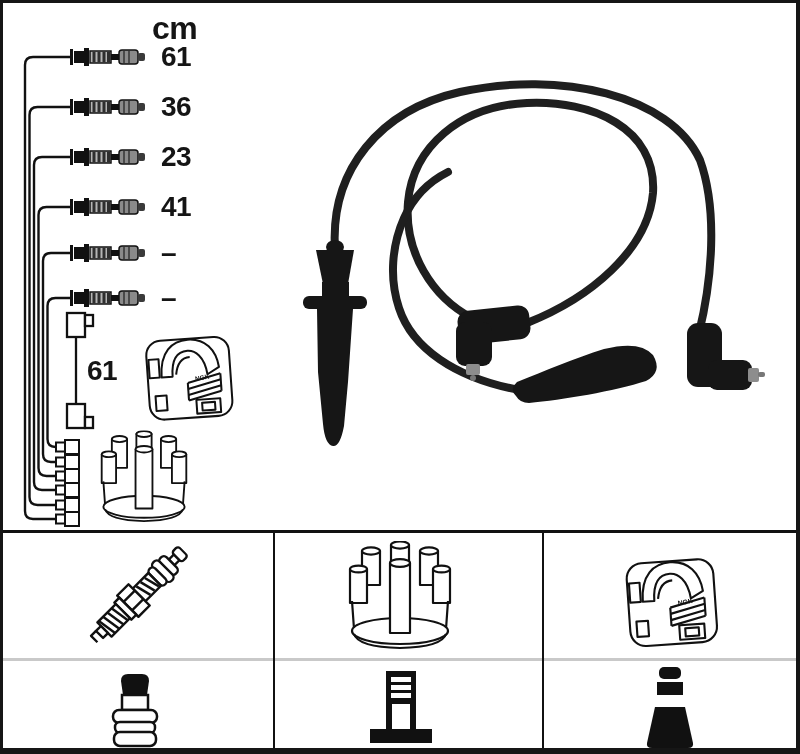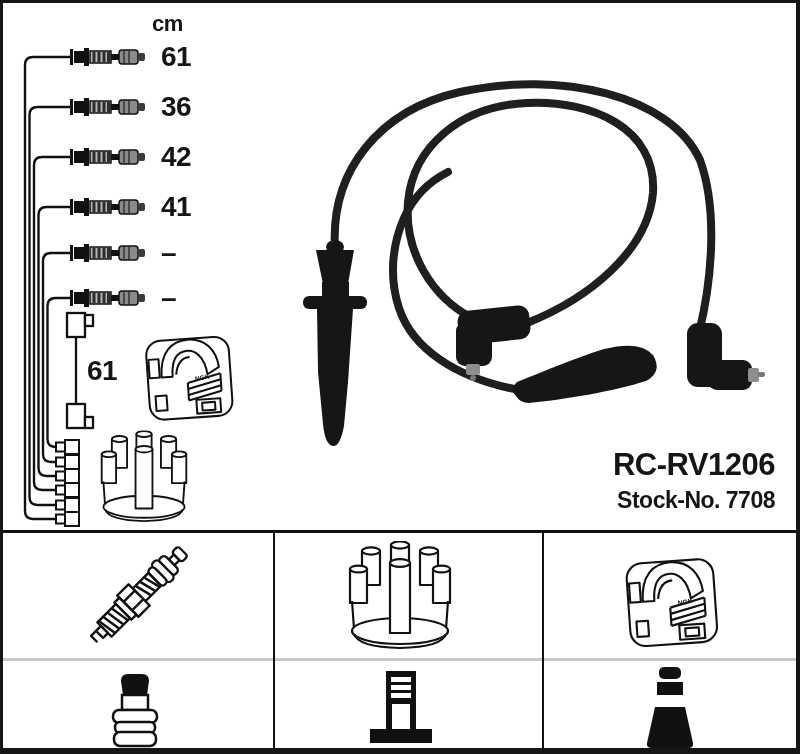--- a/index.html
+++ b/index.html
@@ -4,21 +4,21 @@
 <style>
   html,body{margin:0;padding:0;background:#ffffff;}
   #stage{
     position:relative;width:800px;height:754px;background:#ffffff;overflow:hidden;
     font-family:"Liberation Sans","DejaVu Sans",sans-serif;color:#111;
     box-sizing:border-box;
   }
   .frame{position:absolute;inset:0;border:3px solid #161616;border-bottom-width:6px;border-right-width:4px;pointer-events:none;z-index:40;}
   .abs{position:absolute;}
   .lbl{position:absolute;font-weight:bold;color:#151515;letter-spacing:-0.5px;line-height:1.05;white-space:nowrap;}
-  .unit{left:152px;top:12px;font-size:22px;}
+  .unit{left:152px;top:12px;font-size:32px;}
   .len{left:161px;font-size:28px;}
   .coilwirelen{left:87px;top:356px;font-size:28px;}
   .model{right:25px;top:449px;font-size:31px;text-align:right;}
   .stock{right:25px;top:488px;font-size:23px;text-align:right;}
   .gridline{position:absolute;background:#111;z-index:20;}
   .gl-top{left:0;top:530px;width:800px;height:3px;}
   .gl-v1{left:273px;top:530px;width:2px;height:224px;}
   .gl-v2{left:542px;top:530px;width:2px;height:224px;}
   .gl-rowsep{left:0;top:658px;width:800px;height:3px;background:#c9c9c9;z-index:10;}
   svg{display:block;}
@@ -211,28 +211,26 @@
       <rect x="687" y="323" width="35" height="64" rx="11" fill="#161616"></rect>
       <rect x="708" y="360" width="44" height="30" rx="9" fill="#161616"></rect>
       <rect x="748" y="368" width="11" height="14" rx="2" fill="#8d8d8d"></rect>
       <rect x="758" y="372" width="7" height="5" rx="2" fill="#777"></rect>
     </g>
   </svg>
 
   <div class="lbl unit">cm</div>
   <div class="lbl len" style="top:42px">61</div>
   <div class="lbl len" style="top:92px">36</div>
-  <div class="lbl len" style="top:142px">42</div>
+  <div class="lbl len" style="top:142px">23</div>
   <div class="lbl len" style="top:192px">41</div>
   <div class="lbl len" style="top:238px">–</div>
   <div class="lbl len" style="top:283px">–</div>
   <div class="lbl coilwirelen">61</div>
 
-  <div class="lbl model">RC-RV1206</div>
-  <div class="lbl stock">Stock-No. 7708</div>
 
   <div class="gridline gl-rowsep"></div>
   <div class="gridline gl-top"></div>
   <div class="gridline gl-v1"></div>
   <div class="gridline gl-v2"></div>
 
   <svg class="abs" style="left:72px;top:532px" width="130" height="130" viewBox="-65 -65 130 130">
     <g transform="rotate(45)">
       <use href="#plug" x="-22" y="-66" width="44" height="132"></use>
     </g>

